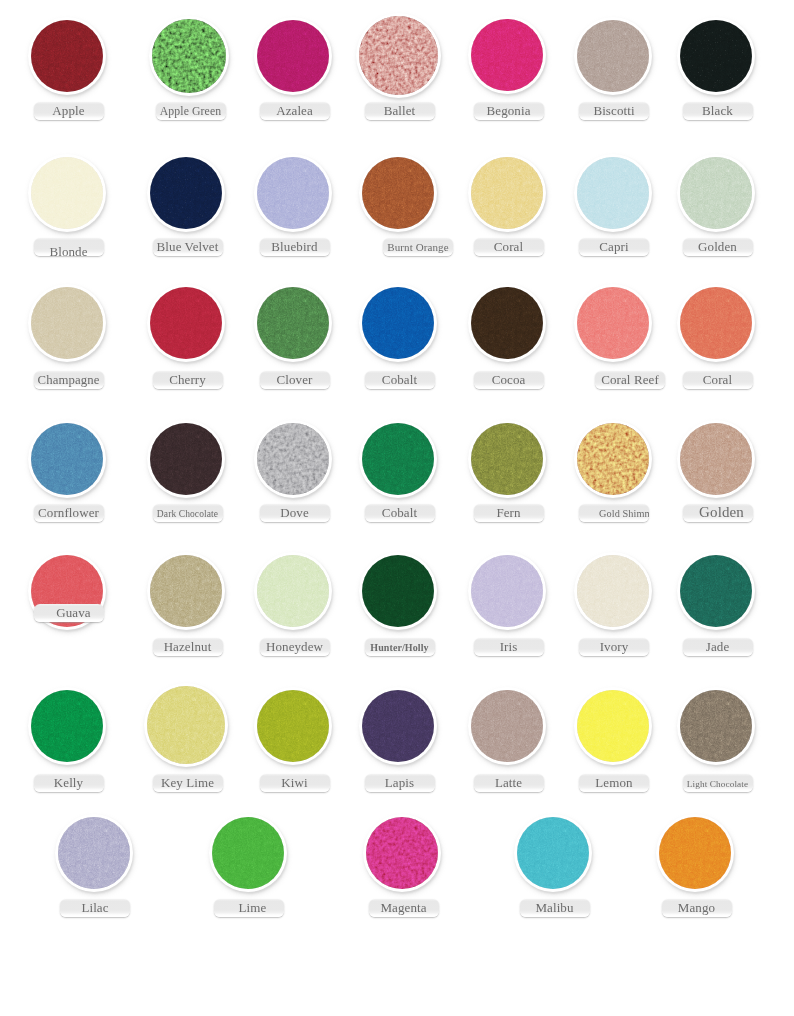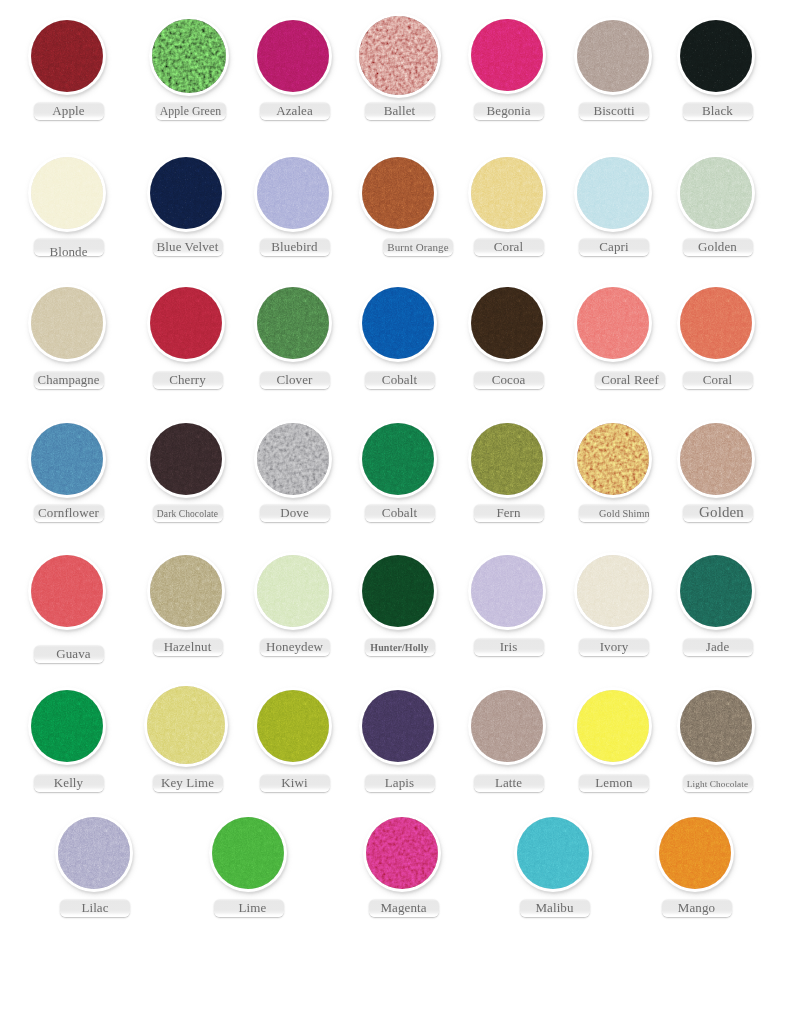--- a/index.html
+++ b/index.html
@@ -559,21 +559,21 @@
             <rect filter="url(#grainFine)" width="72" height="72"></rect>
           </svg>
         <svg class="tex-mid" width="72" height="72" style="opacity: 0.3;">
             <rect filter="url(#grainMid)" width="72" height="72"></rect>
           </svg>
         <svg class="tex-sparkle" width="72" height="72" style="opacity: 0.26;">
             <rect filter="url(#sparkle)" width="72" height="72" fill="#ffffff"></rect>
           </svg>
       </div>
     </div>
-    <div class="label" style="width: 70px; height: 18px; line-height: 15px; border-radius: 6px; left: 33.5px; top: 645px; padding-left: 10px;"><span class="ltxt" style="font-size: 13px;">Guava</span></div>
+    <div class="label" style="width: 70px; height: 18px; line-height: 15px; border-radius: 6px; left: 33.5px; top: 604px; padding-left: 10px;"><span class="ltxt" style="font-size: 13px;">Guava</span></div>
   </div>
 
   <div class="swatch">
     <div class="disc-wrap" style="width: 78px; height: 78px; left: 147px; top: 552px;">
       <div class="disc" title="Hazelnut" style="left: 3px; top: 3px; width: 72px; height: 72px; background: rgb(168, 154, 111);">
         <svg class="tex-fine" width="72" height="72" style="opacity: 0.6;">
             <rect filter="url(#grainFine)" width="72" height="72"></rect>
           </svg>
         <svg class="tex-mid" width="72" height="72" style="opacity: 0.45;">
             <rect filter="url(#grainMid)" width="72" height="72"></rect>

